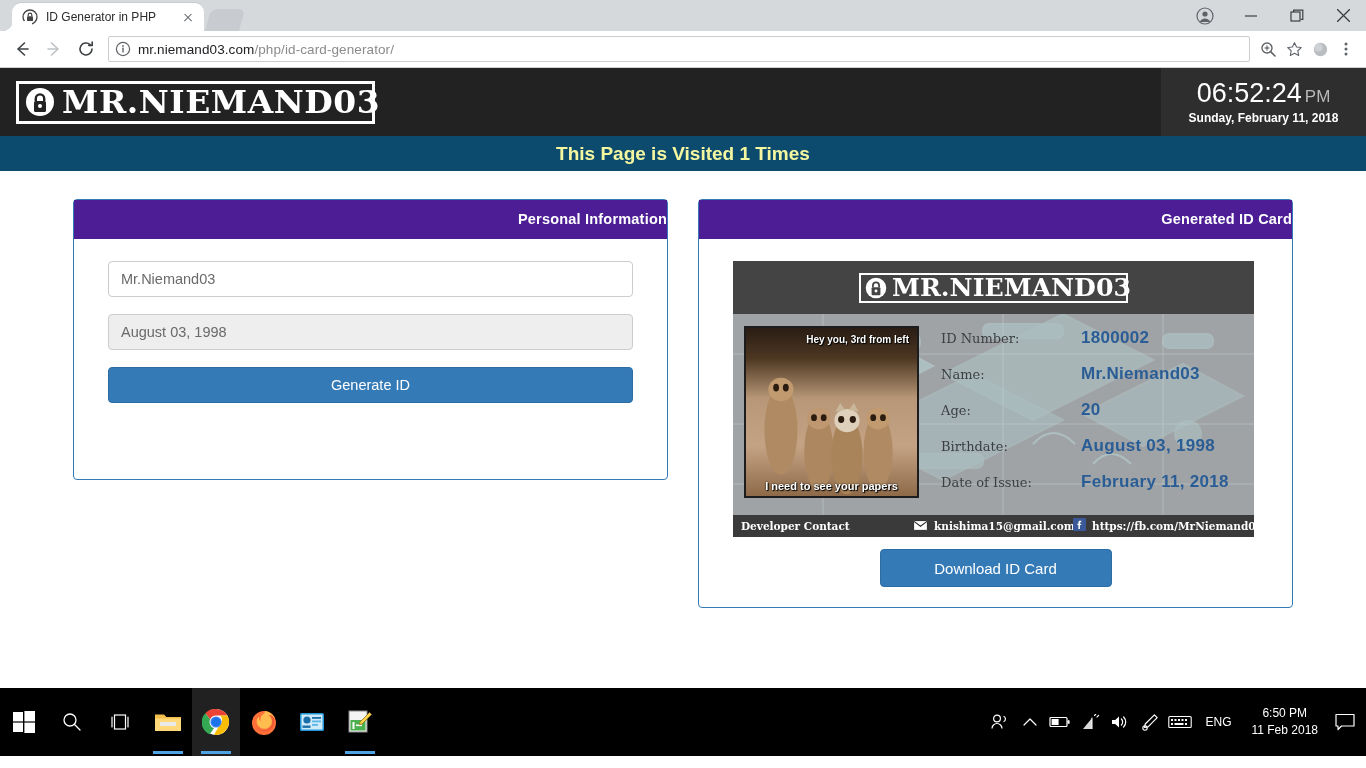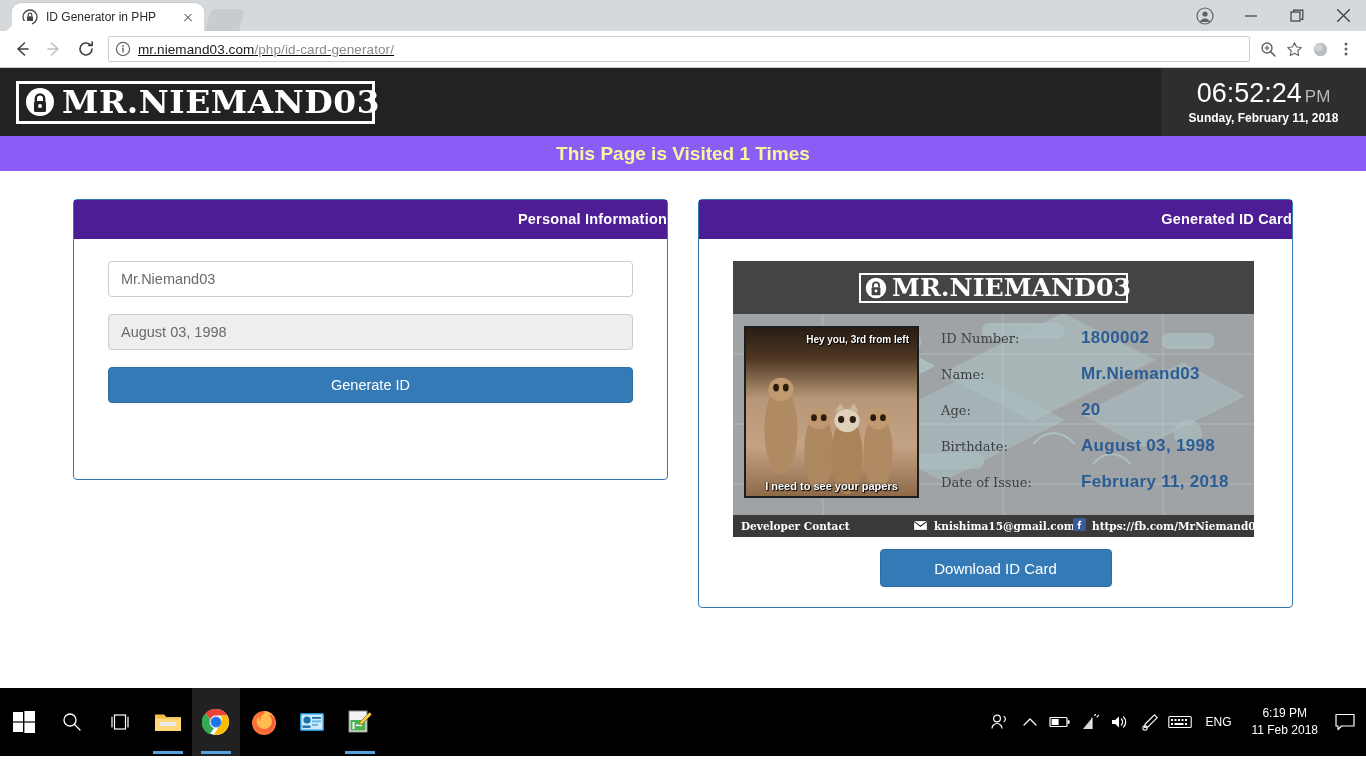--- a/index.html
+++ b/index.html
@@ -51,21 +51,21 @@
   .wc { width: 46px; height: 31px; display:flex; align-items:center; justify-content:center; cursor:pointer;}
   .wc svg { display:block; }
 
   .toolbar {
     height: 37px; background:#ffffff; display:flex; align-items:center;
     padding: 0 8px; border-bottom: 1px solid #cfcfcf;
   }
   .navbtn { width:28px; height:28px; display:flex; align-items:center; justify-content:center; margin-right:4px; cursor:pointer;}
   .omnibox {
     flex:1; height: 26px; border:1px solid #cdcdcd; border-radius: 2px;
-    display:flex; align-items:center; padding: 0 6px; margin: 0 6px 0 4px; background:#fff;text-decoration:underline;
+    display:flex; align-items:center; padding: 0 6px; margin: 0 6px 0 4px; background:#fff;
   }
   .omni-info { width:16px; height:16px; margin-right:7px; flex:none; }
   .omni-url { font-size: 13.5px; color:#8b8b8b; letter-spacing: .1px; white-space: nowrap;}
   .omni-url b { color:#202124; font-weight: 400; }
   .omni-right { display:flex; align-items:center; gap:2px; }
   .tb-icon { width:24px; height:26px; display:flex; align-items:center; justify-content:center; cursor:pointer;}
 
   
   .page { height: 631px; background:#fff; overflow:hidden; }
 
@@ -85,21 +85,21 @@
   }
   .clock-box {
     width: 205px; align-self: stretch; background:#2e2e2e;
     display:flex; flex-direction:column; align-items:center; justify-content:center;
   }
   .clock-time { color:#ffffff; font-size: 27px; font-weight: 500; line-height: 1.05; }
   .clock-time .ampm { font-size: 17px; color:#b9b9b9; margin-left: 3px; }
   .clock-date { color:#ffffff; font-size: 12px; font-weight: bold; margin-top: 3px; }
 
   .visit-banner {
-    height: 35px; background: #8b5cf6; display:flex; align-items:center; justify-content:center;
+    height: 35px; background: #0c4a6e; display:flex; align-items:center; justify-content:center;
   }
   .visit-banner span { color:#f4f7a0; font-size: 19px; font-weight: bold; }
 
   .columns { display:flex; padding: 28px 0 0 0; gap: 0; }
   .col { }
   .col-left  { margin-left: 73px;  width: 595px; }
   .col-right { margin-left: 30px;  width: 595px; }
 
   .panel { border: 1px solid #337ab7; border-radius: 4px; background:#fff; }
   .panel-head {
@@ -588,21 +588,21 @@
             <rect x="13.5" y="4" width="2" height="2"></rect>
           <rect x="17" y="4" width="2" height="2"></rect>
           <rect x="3" y="8" width="2" height="2"></rect>
             <rect x="6.5" y="8" width="9" height="2"></rect>
           <rect x="17" y="8" width="2" height="2"></rect>
         </g>
       </svg>
     </div>
     <div class="tray-lang">ENG</div>
     <div class="tray-clock">
-      <div>6:19 PM</div>
+      <div>6:50 PM</div>
       <div>11 Feb 2018</div>
     </div>
     <div class="tray-action">
       <svg width="20" height="18" viewBox="0 0 20 18">
         <path d="M1 1.5h18v11.5H6.5L3 16.5V13H1z" fill="none" stroke="#fff" stroke-width="1.2" stroke-linejoin="round"></path>
       </svg>
     </div>
   </div>
 </div>
 

